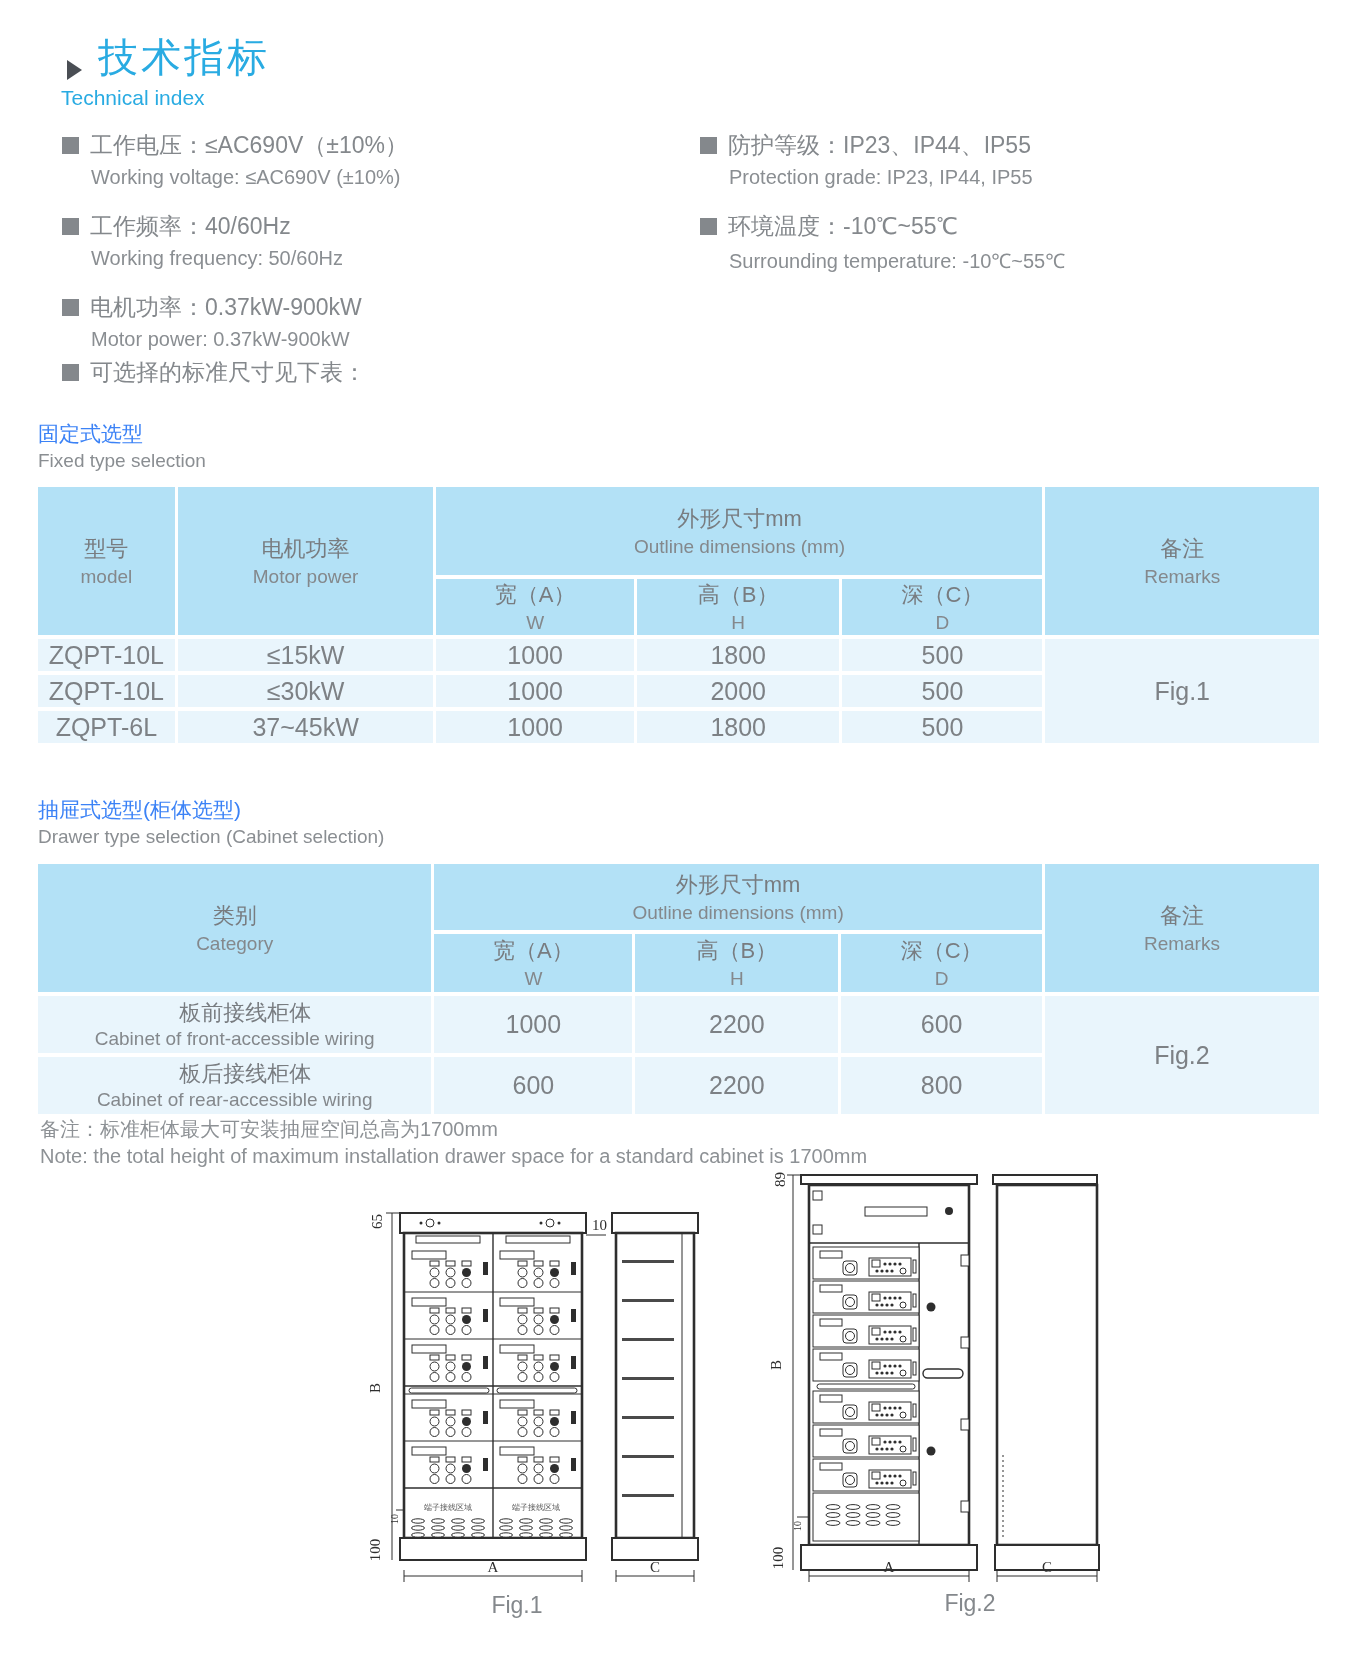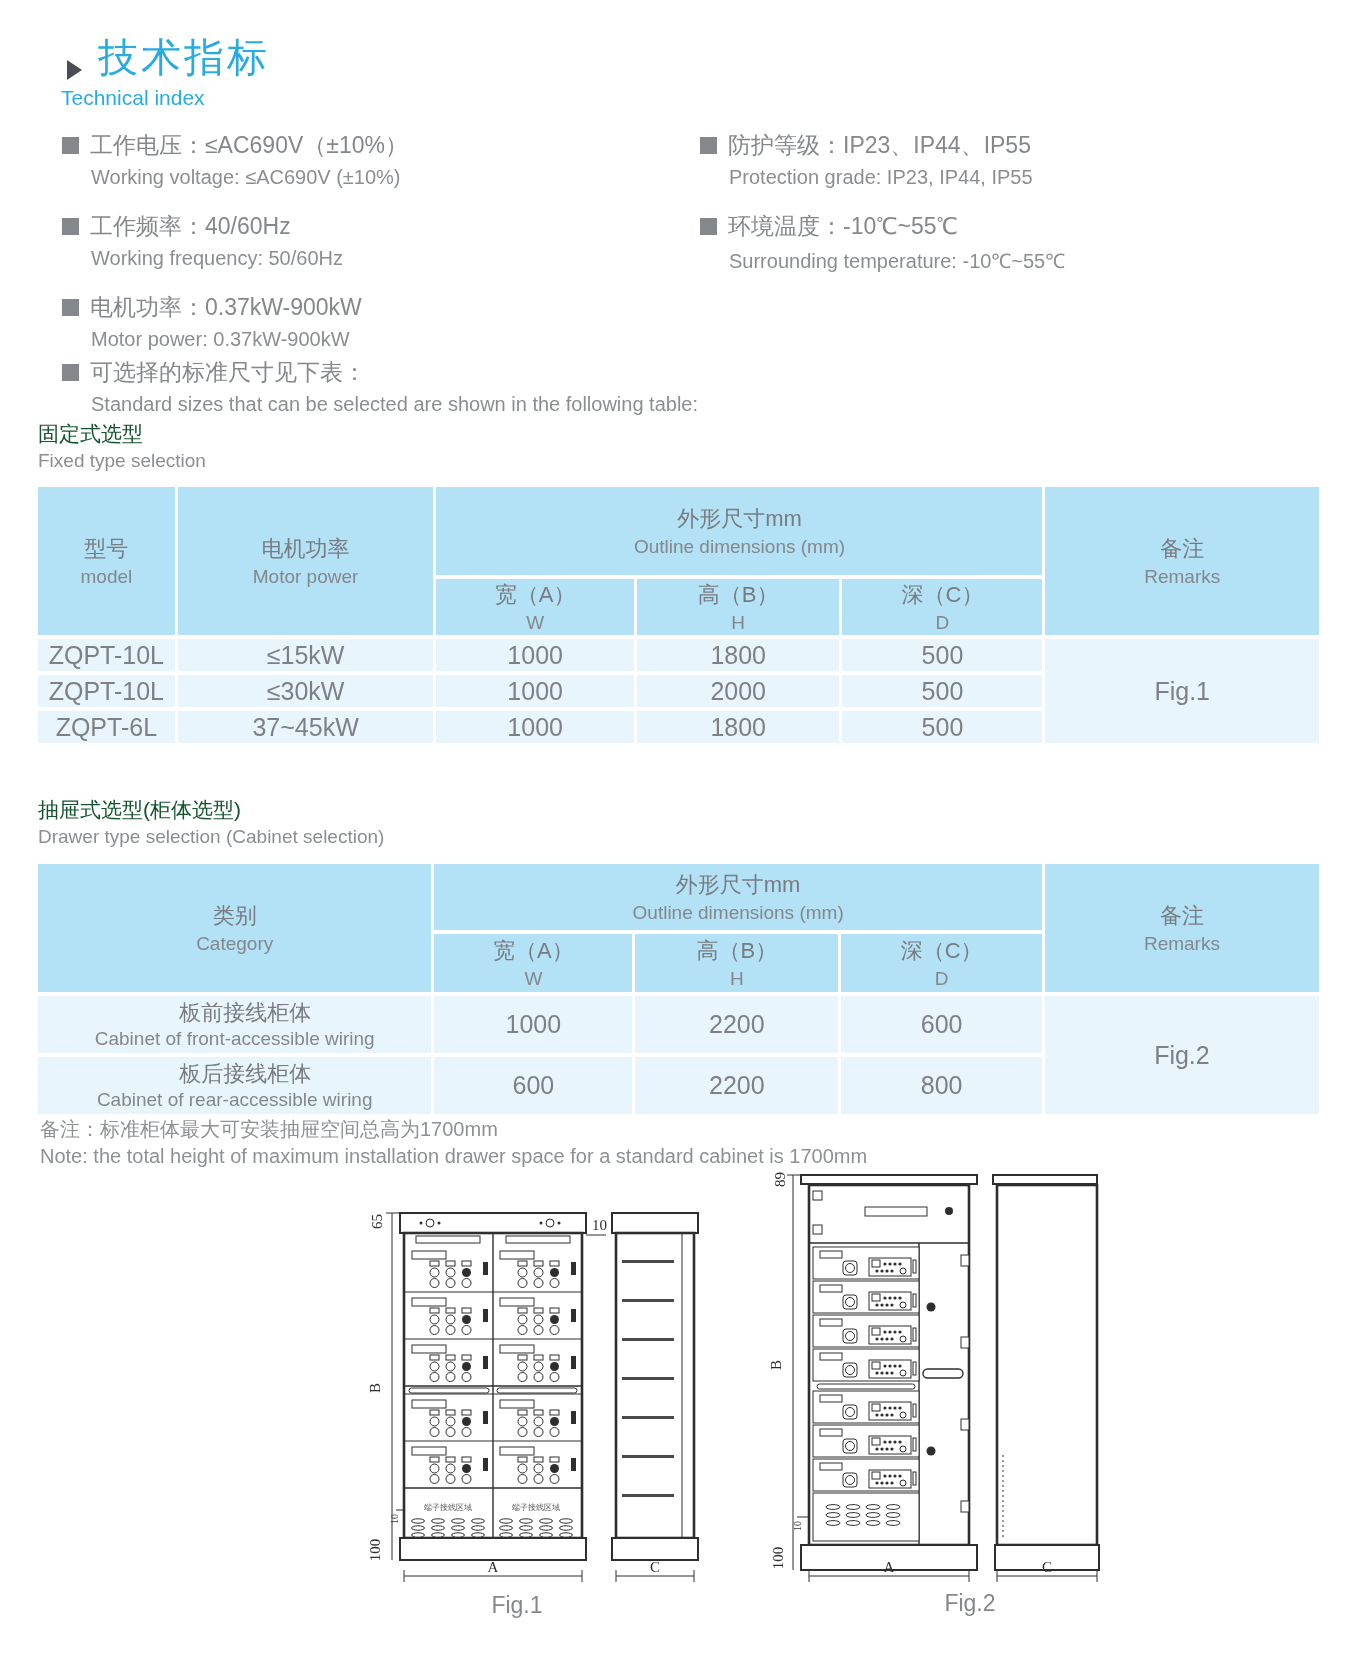--- a/index.html
+++ b/index.html
@@ -18,21 +18,21 @@
   .spec-col.left{left:62px;width:600px;}
   .spec-col.right{left:700px;width:620px;}
   .spec-item{margin-bottom:13px;}
   .spec-zh{display:flex;align-items:center;gap:11px;font-size:23px;color:#84888c;height:35px;text-align:center;}
   .bullet{flex:0 0 auto;width:17px;height:17px;background:#84888c;}
   .spec-en{margin:3px 0 0 29px;font-size:20px;color:#8a8e92;height:30px;}
   .spec-sizes{position:absolute;top:355px;left:62px;width:900px;}
 
   
   .sec-head{position:absolute;left:38px;}
-  .sec-head .zh{font-size:21px;color:#14532d;line-height:28px;}
+  .sec-head .zh{font-size:21px;color:#3b82f6;line-height:28px;}
   .sec-head .en{font-size:19px;color:#8a8e92;line-height:26px;}
   .sec1{top:420px;} .sec2{top:796px;}
 
   
   .tbl{position:absolute;left:35px;width:1287px;border-collapse:separate;border-spacing:3px 4px;table-layout:fixed;}
   .tbl1{top:483px;} .tbl2{top:860px;}
   .tbl th{background:#b3e1f6;font-weight:400;vertical-align:middle;text-align:center;padding:0;}
   .tbl td{background:#e9f5fc;text-align:center;vertical-align:middle;font-size:25px;color:#7d8185;padding:0;}
   .tbl .zh{display:block;font-size:22px;color:#787c80;line-height:30px;}
   .tbl .en{display:block;font-size:19px;color:#84888c;line-height:25px;}
@@ -119,21 +119,20 @@
         </div>
       <div class="spec-en">Surrounding temperature: -10℃~55℃</div>
     </div>
   </div>
 
   <div class="spec-item spec-sizes">
     <div class="spec-zh">
         <span class="bullet"></span>
         <span>可选择的标准尺寸见下表：</span>
       </div>
-    <div class="spec-en">Standard sizes that can be selected are shown in the following table:</div>
   </div>
 
   <div class="sec-head sec1">
     <div class="zh">固定式选型</div>
     <div class="en">Fixed type selection</div>
   </div>
 
   <table class="tbl tbl1">
     <colgroup>
       <col style="width:10.8%">

